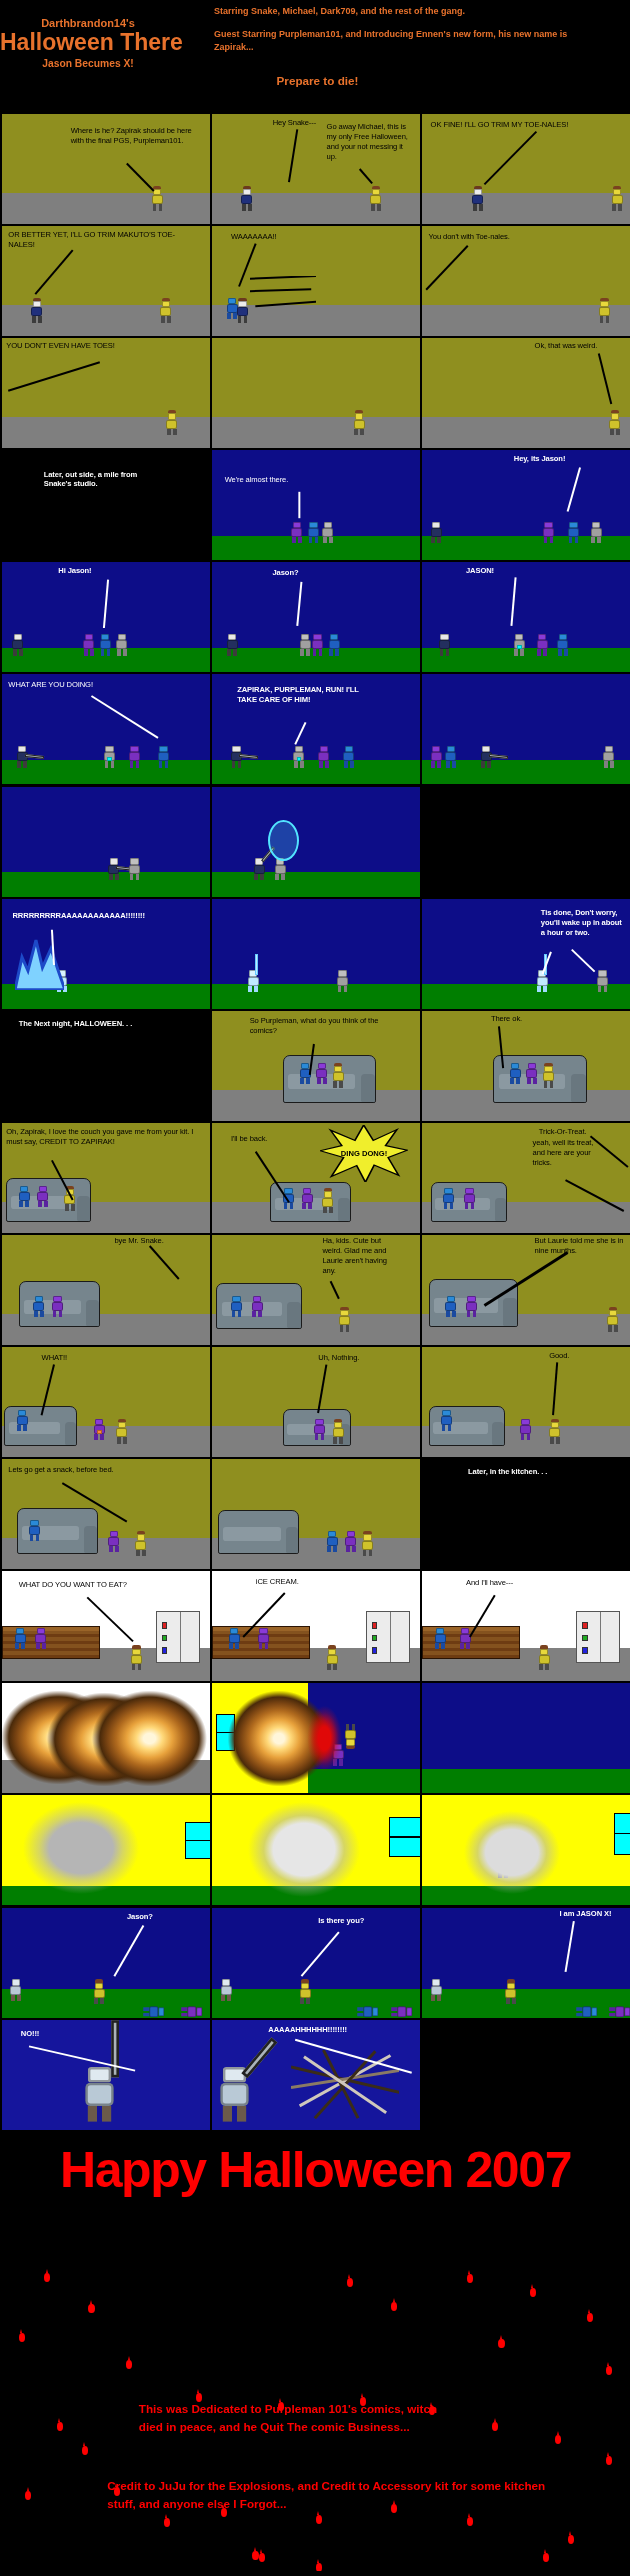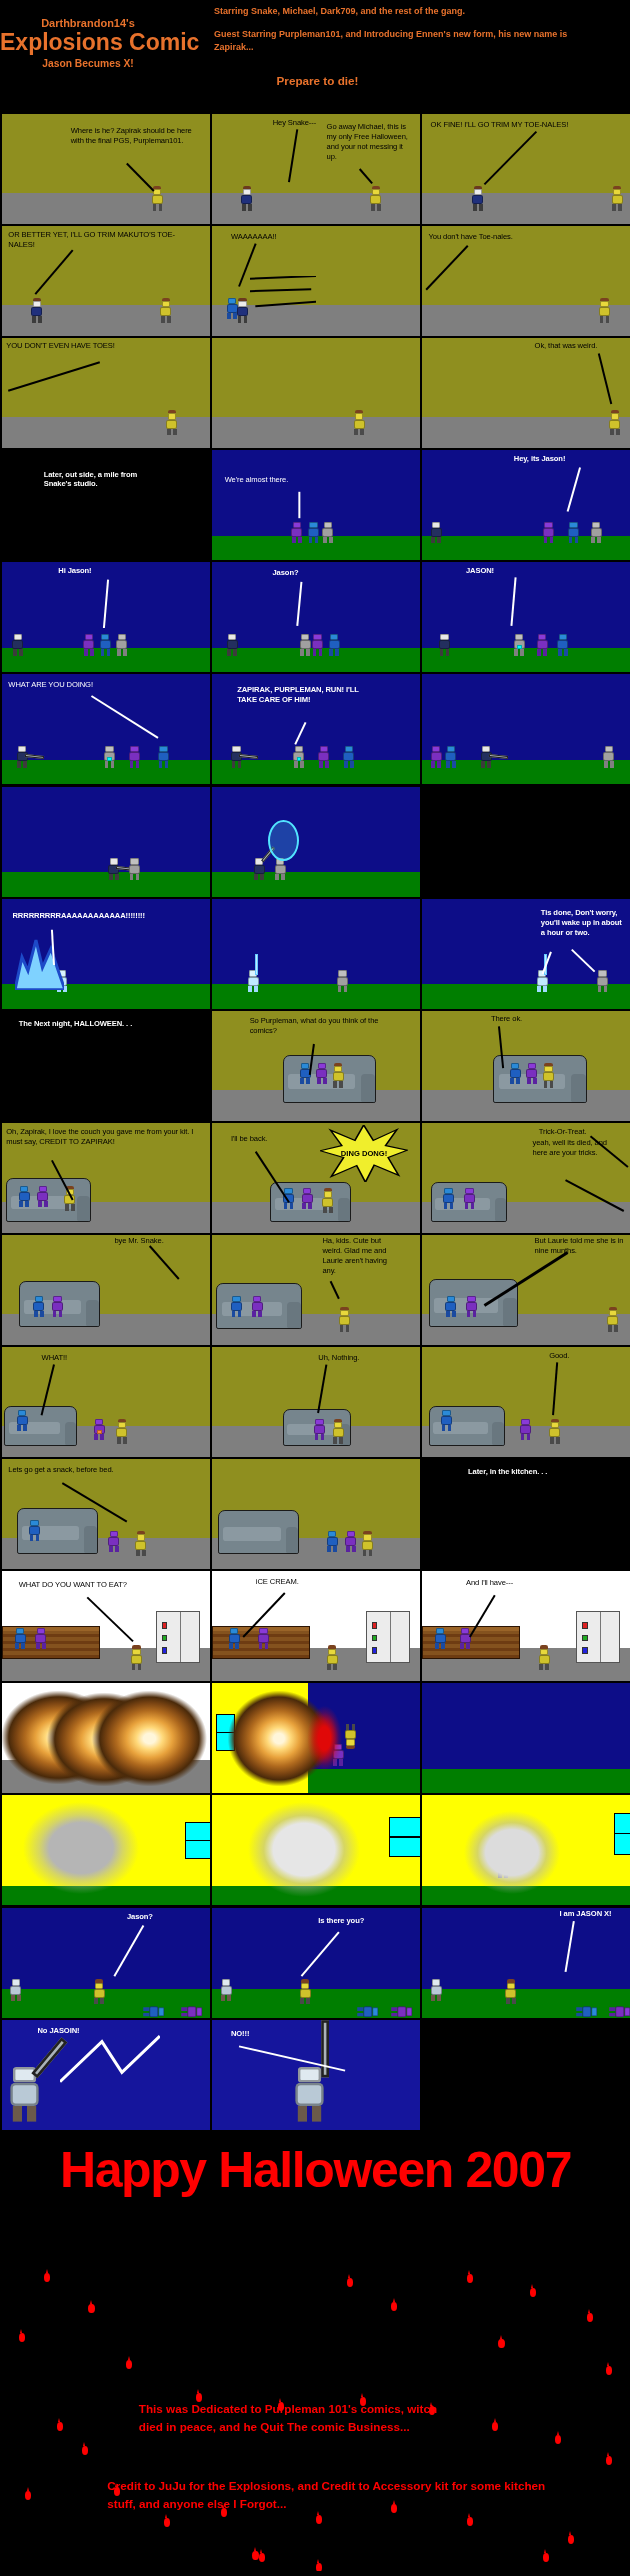--- a/index.html
+++ b/index.html
@@ -67,21 +67,21 @@
   .f-ded{left:22%;top:268px;width:48%;font-size:11.7px;font-weight:700;color:#ff0000;line-height:1.55}
   .f-credit{left:17%;top:345px;width:72%;font-size:11.7px;font-weight:700;color:#ff0000;line-height:1.55}
 </style>
 </head>
 <body>
 
 <div class="page">
 
   <header class="comic-header">
     <div class="h-author">Darthbrandon14's</div>
-    <div class="h-title">Explosions Comic</div>
+    <div class="h-title">Halloween There</div>
     <div class="h-sub">Jason Becumes X!</div>
     <div class="h-starring">Starring Snake, Michael, Dark709, and the rest of the gang.</div>
     <div class="h-guest">Guest Starring Purpleman101, and Introducing Ennen's new form, his new name is Zapirak...</div>
     <div class="h-prepare">Prepare to die!</div>
   </header>
 
   <div id="comic-grid">
       <div class="comic-row">
         <div class="panel" style="background: rgb(143, 143, 31);">
           <div class="ground" style="height: 28%; background: rgb(127, 127, 127);"></div>
@@ -198,21 +198,21 @@
             <div class="hair" style="background: rgb(122, 66, 31);"></div>
             <div class="head" style="background: rgb(232, 216, 60);"></div>
             <div class="torso" style="background: rgb(207, 194, 43);"></div>
             <div class="legs" style="background: linear-gradient(90deg, rgb(74, 74, 74) 0px, rgb(74, 74, 74) 38%, transparent 38%, transparent 62%, rgb(74, 74, 74) 62%, rgb(74, 74, 74) 100%);"></div>
           </div>
           <div class="lines">
             <svg viewBox="0 0 100 100" preserveAspectRatio="none">
               <line x1="22" y1="18" x2="2" y2="58" stroke="#000" stroke-width="2" vector-effect="non-scaling-stroke"></line>
             </svg>
           </div>
-          <div class="txt" style="left: 3%; top: 5.5px; width: 60%; color: rgb(0, 0, 0);">You don't have Toe-nales.</div>
+          <div class="txt" style="left: 3%; top: 5.5px; width: 60%; color: rgb(0, 0, 0);">You don't with Toe-nales.</div>
         </div>
       </div>
       <div class="comic-row">
         <div class="panel" style="background: rgb(143, 143, 31);">
           <div class="ground" style="height: 28%; background: rgb(127, 127, 127);"></div>
           <div class="sp" style="left: 79%; bottom: 12%;">
             <div class="hair" style="background: rgb(122, 66, 31);"></div>
             <div class="head" style="background: rgb(232, 216, 60);"></div>
             <div class="torso" style="background: rgb(207, 194, 43);"></div>
             <div class="legs" style="background: linear-gradient(90deg, rgb(74, 74, 74) 0px, rgb(74, 74, 74) 38%, transparent 38%, transparent 62%, rgb(74, 74, 74) 62%, rgb(74, 74, 74) 100%);"></div>
@@ -701,21 +701,21 @@
             <div class="torso" style="background: rgb(122, 47, 192);"></div>
             <div class="legs" style="background: linear-gradient(90deg, rgb(90, 34, 160) 0px, rgb(90, 34, 160) 38%, transparent 38%, transparent 62%, rgb(90, 34, 160) 62%, rgb(90, 34, 160) 100%);"></div>
           </div>
           <div class="lines">
             <svg viewBox="0 0 100 100" preserveAspectRatio="none">
               <line x1="81" y1="12" x2="99" y2="40" stroke="#000" stroke-width="2" vector-effect="non-scaling-stroke"></line>
               <line x1="69" y1="52" x2="97" y2="80" stroke="#000" stroke-width="2" vector-effect="non-scaling-stroke"></line>
             </svg>
           </div>
           <div class="txt" style="left: 56%; top: 4.1px; width: 40%; color: rgb(0, 0, 0);">Trick-Or-Treat.</div>
-          <div class="txt" style="left: 53%; top: 15px; width: 36%; color: rgb(0, 0, 0);">yeah, well its died, and here are your tricks.</div>
+          <div class="txt" style="left: 53%; top: 15px; width: 36%; color: rgb(0, 0, 0);">yeah, well its treat, and here are your tricks.</div>
         </div>
       </div>
       <div class="comic-row">
         <div class="panel" style="background: rgb(143, 143, 31);">
           <div class="ground" style="height: 28%; background: rgb(127, 127, 127);"></div>
           <div class="prop couch" style="left: 8%; top: 42%; width: 38%; height: 40%;"></div>
           <div class="sp" style="left: 15%; bottom: 22%;">
             <div class="head" style="background: rgb(42, 138, 216);"></div>
             <div class="torso" style="background: rgb(31, 95, 192);"></div>
             <div class="legs" style="background: linear-gradient(90deg, rgb(26, 74, 160) 0px, rgb(26, 74, 160) 38%, transparent 38%, transparent 62%, rgb(26, 74, 160) 62%, rgb(26, 74, 160) 100%);"></div>
@@ -1148,46 +1148,56 @@
           <div class="lines">
             <svg viewBox="0 0 100 100" preserveAspectRatio="none">
               <line x1="73" y1="12" x2="69" y2="58" stroke="#fff" stroke-width="2" vector-effect="non-scaling-stroke"></line>
             </svg>
           </div>
           <div class="txt" style="left: 66%; top: 1.4px; width: 32%; color: rgb(255, 255, 255); font-weight: 700;">I am JASON X!</div>
         </div>
       </div>
       <div class="comic-row">
         <div class="panel" style="background: rgb(21, 21, 156);">
-          <div class="prop zig" style="left: 28%; top: 14%; width: 48%; height: 50%;">
-            <svg viewBox="0 0 100 100" preserveAspectRatio="none">
-              <polyline points="0,85 42,12 62,68 100,2" fill="none" stroke="#fff" stroke-width="3" vector-effect="non-scaling-stroke"></polyline>
+          <div class="sp" style="left: 44%; bottom: 0%; transform: scale(2.6);">
+            <div class="head" style="background: rgb(223, 233, 240);"></div>
+            <div class="torso" style="background: rgb(185, 201, 214);"></div>
+            <div class="legs" style="background: linear-gradient(90deg, rgb(107, 90, 74) 0px, rgb(107, 90, 74) 38%, transparent 38%, transparent 62%, rgb(107, 90, 74) 62%, rgb(107, 90, 74) 100%);"></div>
+            <div class="sword" style="width: 2.8px; height: 22px; left: 10.3px; top: -18px;"></div>
+          </div>
+          <div class="lines">
+            <svg viewBox="0 0 100 100" preserveAspectRatio="none">
+              <line x1="13" y1="24" x2="64" y2="46" stroke="#fff" stroke-width="2" vector-effect="non-scaling-stroke"></line>
+            </svg>
+          </div>
+          <div class="txt" style="left: 9%; top: 9.7px; width: 20%; color: rgb(255, 255, 255); font-weight: 700;">NO!!!</div>
+        </div>
+        <div class="panel" style="background: rgb(21, 21, 156);">
+          <div class="prop slash" style="left: 38%; top: 28%; width: 52%; height: 62%;">
+            <svg viewBox="0 0 100 100" preserveAspectRatio="none">
+              <line x1="0" y1="25" x2="100" y2="62" stroke="#3a2c18" stroke-width="3" vector-effect="non-scaling-stroke"></line>
+              <line x1="8" y1="82" x2="92" y2="8" stroke="#cfc8bc" stroke-width="3" vector-effect="non-scaling-stroke"></line>
+              <line x1="30" y1="0" x2="62" y2="100" stroke="#3a2c18" stroke-width="3" vector-effect="non-scaling-stroke"></line>
+              <line x1="0" y1="55" x2="100" y2="30" stroke="#8a7a64" stroke-width="3" vector-effect="non-scaling-stroke"></line>
+              <line x1="22" y1="100" x2="78" y2="2" stroke="#3a2c18" stroke-width="3" vector-effect="non-scaling-stroke"></line>
+              <line x1="12" y1="10" x2="88" y2="92" stroke="#cfc8bc" stroke-width="3" vector-effect="non-scaling-stroke"></line>
             </svg>
           </div>
           <div class="sp" style="left: 8%; bottom: 0%; transform: scale(2.6);">
             <div class="head" style="background: rgb(223, 233, 240);"></div>
             <div class="torso" style="background: rgb(185, 201, 214);"></div>
             <div class="legs" style="background: linear-gradient(90deg, rgb(107, 90, 74) 0px, rgb(107, 90, 74) 38%, transparent 38%, transparent 62%, rgb(107, 90, 74) 62%, rgb(107, 90, 74) 100%);"></div>
             <div class="sword" style="width: 18px; height: 2.8px; left: 5.5px; top: -5.5px; transform: rotate(-50deg);"></div>
           </div>
-          <div class="txt" style="left: 17%; top: 6.9px; width: 30%; color: rgb(255, 255, 255); font-weight: 700;">No JASOIN!</div>
-        </div>
-        <div class="panel" style="background: rgb(21, 21, 156);">
-          <div class="sp" style="left: 44%; bottom: 0%; transform: scale(2.6);">
-            <div class="head" style="background: rgb(223, 233, 240);"></div>
-            <div class="torso" style="background: rgb(185, 201, 214);"></div>
-            <div class="legs" style="background: linear-gradient(90deg, rgb(107, 90, 74) 0px, rgb(107, 90, 74) 38%, transparent 38%, transparent 62%, rgb(107, 90, 74) 62%, rgb(107, 90, 74) 100%);"></div>
-            <div class="sword" style="width: 2.8px; height: 22px; left: 10.3px; top: -18px;"></div>
-          </div>
-          <div class="lines">
-            <svg viewBox="0 0 100 100" preserveAspectRatio="none">
-              <line x1="13" y1="24" x2="64" y2="46" stroke="#fff" stroke-width="2" vector-effect="non-scaling-stroke"></line>
-            </svg>
-          </div>
-          <div class="txt" style="left: 9%; top: 9.7px; width: 20%; color: rgb(255, 255, 255); font-weight: 700;">NO!!!</div>
+          <div class="lines">
+            <svg viewBox="0 0 100 100" preserveAspectRatio="none">
+              <line x1="40" y1="18" x2="96" y2="48" stroke="#fff" stroke-width="2" vector-effect="non-scaling-stroke"></line>
+            </svg>
+          </div>
+          <div class="txt" style="left: 27%; top: 5.5px; width: 60%; color: rgb(255, 255, 255); font-weight: 700;">AAAAAHHHHHH!!!!!!!!</div>
         </div>
       </div>
     </div>
 
   <footer class="comic-footer">
     <div class="f-line1">Happy Halloween 2007</div>
     <div id="drips">
         <div class="drip" style="left: 7%; top: 141px;"></div>
         <div class="drip" style="left: 14%; top: 172px;"></div>
         <div class="drip" style="left: 3%; top: 201px;"></div>

